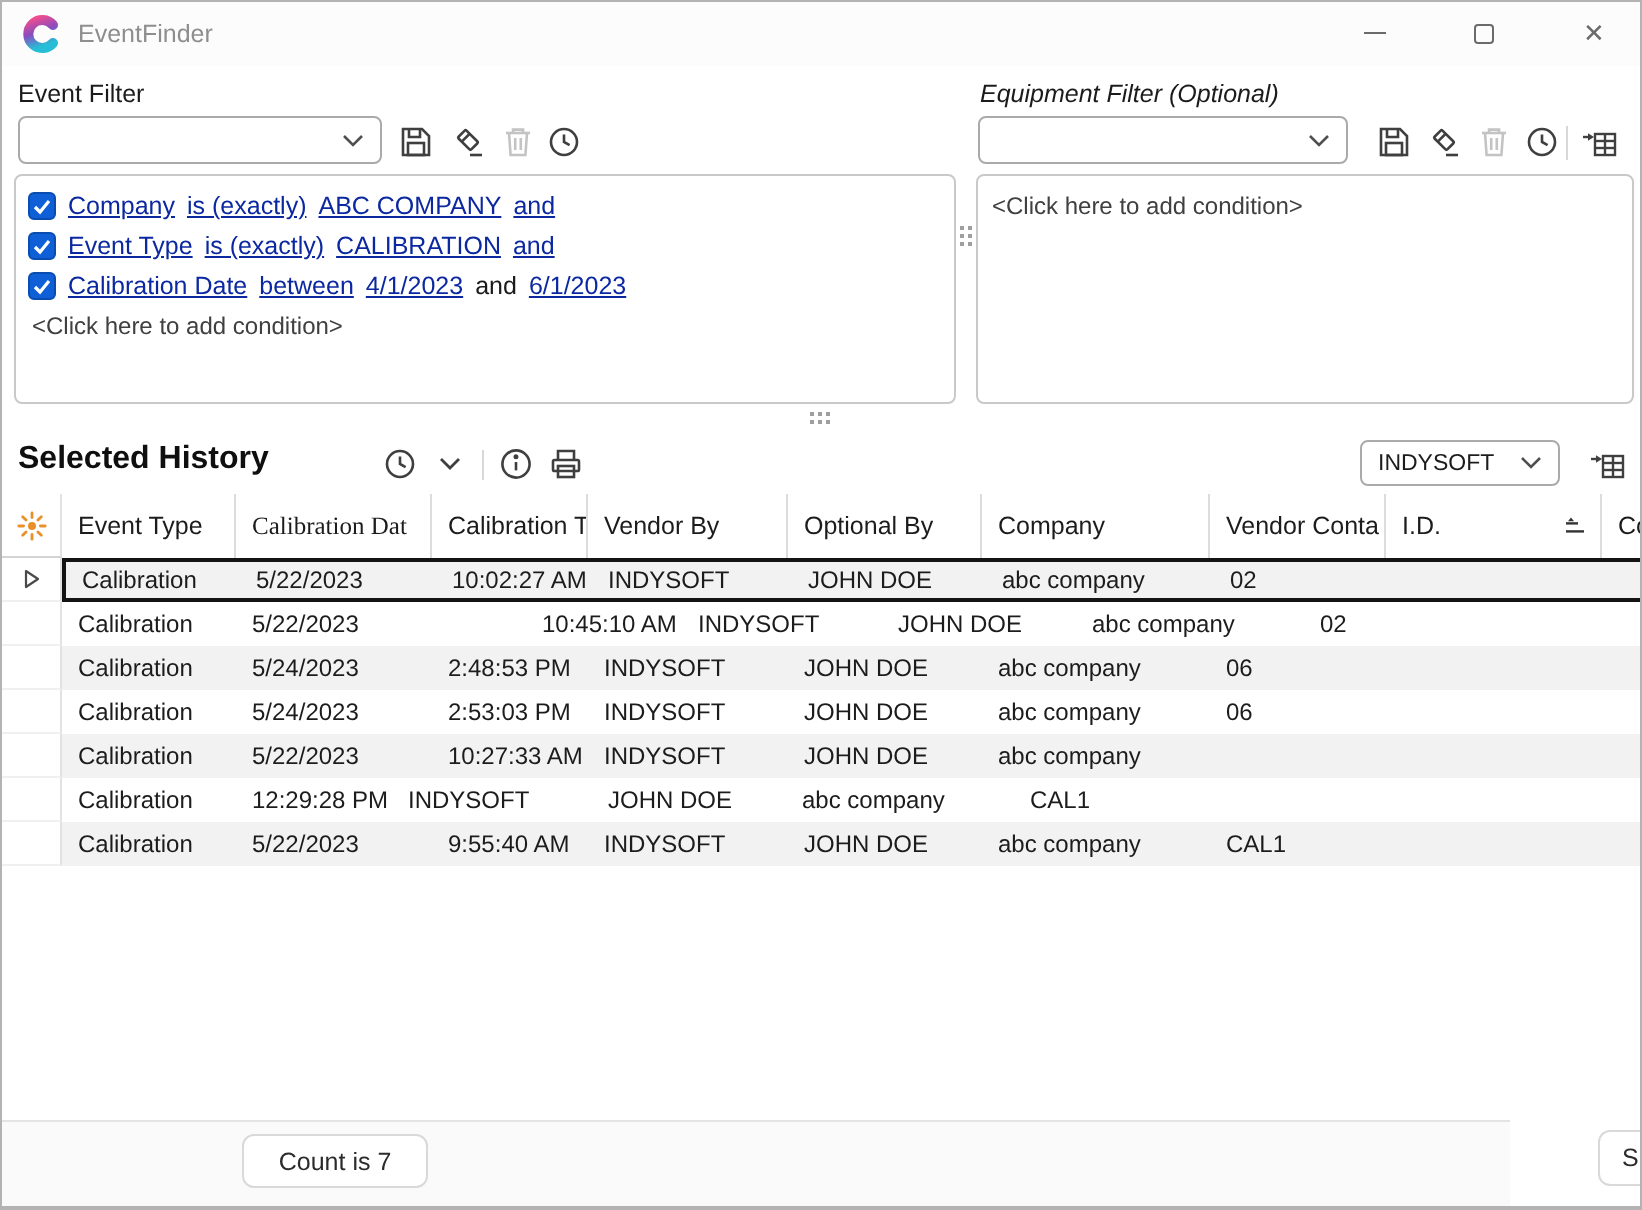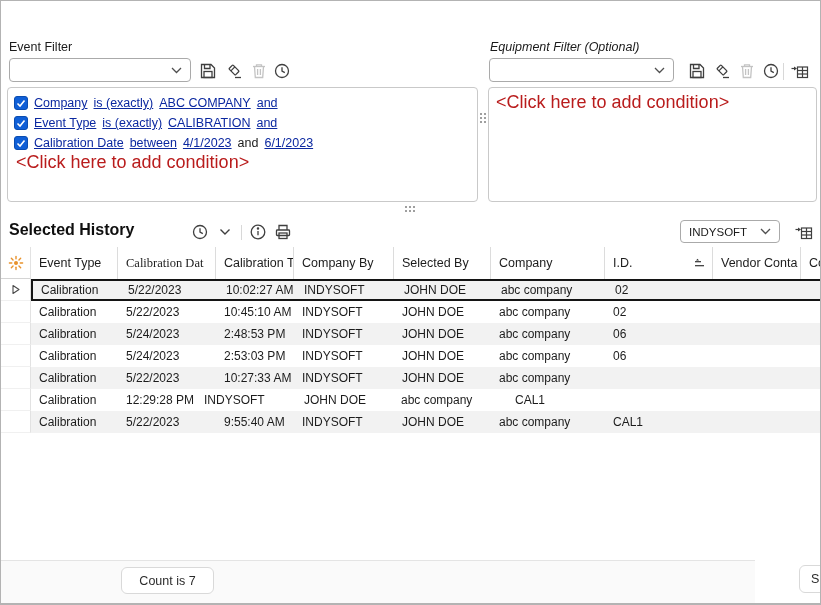--- a/index.html
+++ b/index.html
@@ -30,21 +30,21 @@
   
   .cond-box{position:absolute;border:1px solid #c9c9c9;border-radius:4px;background:#fff;
     box-sizing:border-box;padding:5px 6px;overflow:hidden;}
   .box-event{left:6px;top:86px;width:471px;height:115px;}
   .box-equip{left:487px;top:86px;width:329px;height:115px;}
   .cond-line{display:flex;align-items:center;gap:6px;height:20px;font-size:12.5px;white-space:nowrap;}
   .cbx{width:14px;height:14px;flex:0 0 14px;background:#0f5fd7;border:1px solid #0a4cb0;border-radius:3px;
     box-sizing:border-box;display:flex;align-items:center;justify-content:center;}
   .seg.link{color:#0b28a0;text-decoration:underline;}
   .seg.plain{color:#1a1a1a;}
-  .add-cond{color:#b91c1c;font-size:18px;height:19px;display:flex;align-items:center;margin-left:2px;}
+  .add-cond{color:#404040;font-size:12px;height:19px;display:flex;align-items:center;margin-left:2px;}
   
   .grip{position:absolute;display:grid;gap:2px;}
   .grip i{width:2px;height:2px;background:#9f9f9f;display:block;}
   .grip-v{left:479px;top:112px;grid-template-columns:repeat(2,2px);}
   .grip-h{left:404px;top:205px;grid-template-columns:repeat(3,2px);}
   
   .sh-title{position:absolute;left:8px;top:220px;font-size:16px;font-weight:bold;color:#0f0f0f;}
   
   .grid{position:absolute;left:0;top:246px;width:821px;height:313px;background:#fff;overflow:hidden;}
   .thead{display:flex;height:32px;}
@@ -68,20 +68,44 @@
     display:flex;align-items:center;justify-content:center;font-size:12.5px;color:#2b2b2b;box-sizing:border-box;}
   .chip-count{left:120px;top:6px;width:93px;height:27px;}
   .chip-action{left:798px;top:4px;width:80px;height:28px;justify-content:flex-start;padding-left:11px;}
   svg{display:block;}
 </style>
 </head>
 <body>
 
 <div class="window">
 
+  <div class="titlebar">
+    <span class="app-logo">
+      <svg width="22" height="22" viewBox="0 0 22 22">
+        <defs>
+            <linearGradient id="lg" x1="0" y1="0" x2="0.3" y2="1">
+          <stop offset="0" stop-color="#ef4d8e"></stop>
+              <stop offset="0.5" stop-color="#8a4bbf"></stop>
+              <stop offset="1" stop-color="#27bdd6"></stop>
+        </linearGradient>
+          </defs>
+        <path d="M16.5 6.5 A7 7 0 1 0 16.5 15.5" stroke="url(#lg)" stroke-width="5" fill="none" stroke-linecap="round"></path>
+      </svg>
+    </span>
+    <span class="win-title">EventFinder</span>
+    <div class="wc wc-min">
+        <span class="glyph-min"></span>
+      </div>
+    <div class="wc wc-max">
+        <span class="glyph-max"></span>
+      </div>
+    <div class="wc wc-close">
+        <span class="glyph-close">✕</span>
+      </div>
+  </div>
 
   <div class="sec-label lbl-event">Event Filter</div>
   <div class="combo combo-event">
     <span></span>
     <svg width="11" height="7" viewBox="0 0 11 7">
         <polyline points="1,1 5.5,5.5 10,1" fill="none" stroke="#4f4f4f" stroke-width="1.3"></polyline>
       </svg>
   </div>
   <span class="tbicon" style="left:197px;top:60px;">
     <svg width="20" height="20" viewBox="0 0 20 20" fill="none" stroke="#3f3f3f" stroke-width="1.3">
@@ -289,43 +313,43 @@
           <div class="thcell" style="width: 87px;">
             <span>Event Type</span>
           </div>
           <div class="thcell" style="width: 98px; font-family: Liberation Serif, serif;">
             <span>Calibration Dat</span>
           </div>
           <div class="thcell" style="width: 78px;">
             <span>Calibration Ti</span>
           </div>
           <div class="thcell" style="width: 100px;">
-            <span>Company By</span>
+            <span>Vendor By</span>
           </div>
           <div class="thcell" style="width: 97px;">
-            <span>Selected By</span>
+            <span>Optional By</span>
           </div>
           <div class="thcell" style="width: 114px;">
             <span>Company</span>
+          </div>
+          <div class="thcell" style="width: 88px;">
+            <span>Vendor Conta</span>
           </div>
           <div class="thcell" style="width: 108px;">
             <span>I.D.</span>
             <span>
               <svg width="13" height="13" viewBox="0 0 13 13">
                 <g stroke="#333" stroke-width="1.2">
                   <line x1="2" y1="8.7" x2="11" y2="8.7"></line>
                   <line x1="2" y1="4.7" x2="8" y2="4.7"></line>
                 </g>
                 <path d="M3 3.6 L4.5 1.7 L6 3.6 Z" fill="#333"></path>
               </svg>
             </span>
           </div>
-          <div class="thcell" style="width: 88px;">
-            <span>Vendor Conta</span>
-          </div>
           <div class="thcell" style="width: 60px;">
             <span>Co</span>
           </div>
         </div>
     </div>
     <div id="gridRows">
         <div class="trow striped focused">
           <div class="tind">
             <svg width="13" height="13" viewBox="0 0 13 13">
               <path d="M4 2.5 L10 6.5 L4 10.5 Z" fill="none" stroke="#4a4a4a" stroke-width="1.1" stroke-linejoin="round"></path>
@@ -341,21 +365,21 @@
             <div class="tcell" style="width: 108px;">02</div>
             <div class="tcell" style="width: 88px;"></div>
             <div class="tcell" style="width: 60px;"></div>
           </div>
         </div>
         <div class="trow">
           <div class="tind"></div>
           <div class="trowinner">
             <div class="tcell" style="width: 87px;">Calibration</div>
             <div class="tcell" style="width: 98px;">5/22/2023</div>
-            <div class="tcell" style="width: 78px;">10:45:10 AM</div>
+            <div class="tcell" style="width: 78px; margin-left: 47px;">10:45:10 AM</div>
             <div class="tcell" style="width: 100px;">INDYSOFT</div>
             <div class="tcell" style="width: 97px;">JOHN DOE</div>
             <div class="tcell" style="width: 114px;">abc company</div>
             <div class="tcell" style="width: 108px;">02</div>
             <div class="tcell" style="width: 88px;"></div>
             <div class="tcell" style="width: 60px;"></div>
           </div>
         </div>
         <div class="trow striped">
           <div class="tind"></div>

